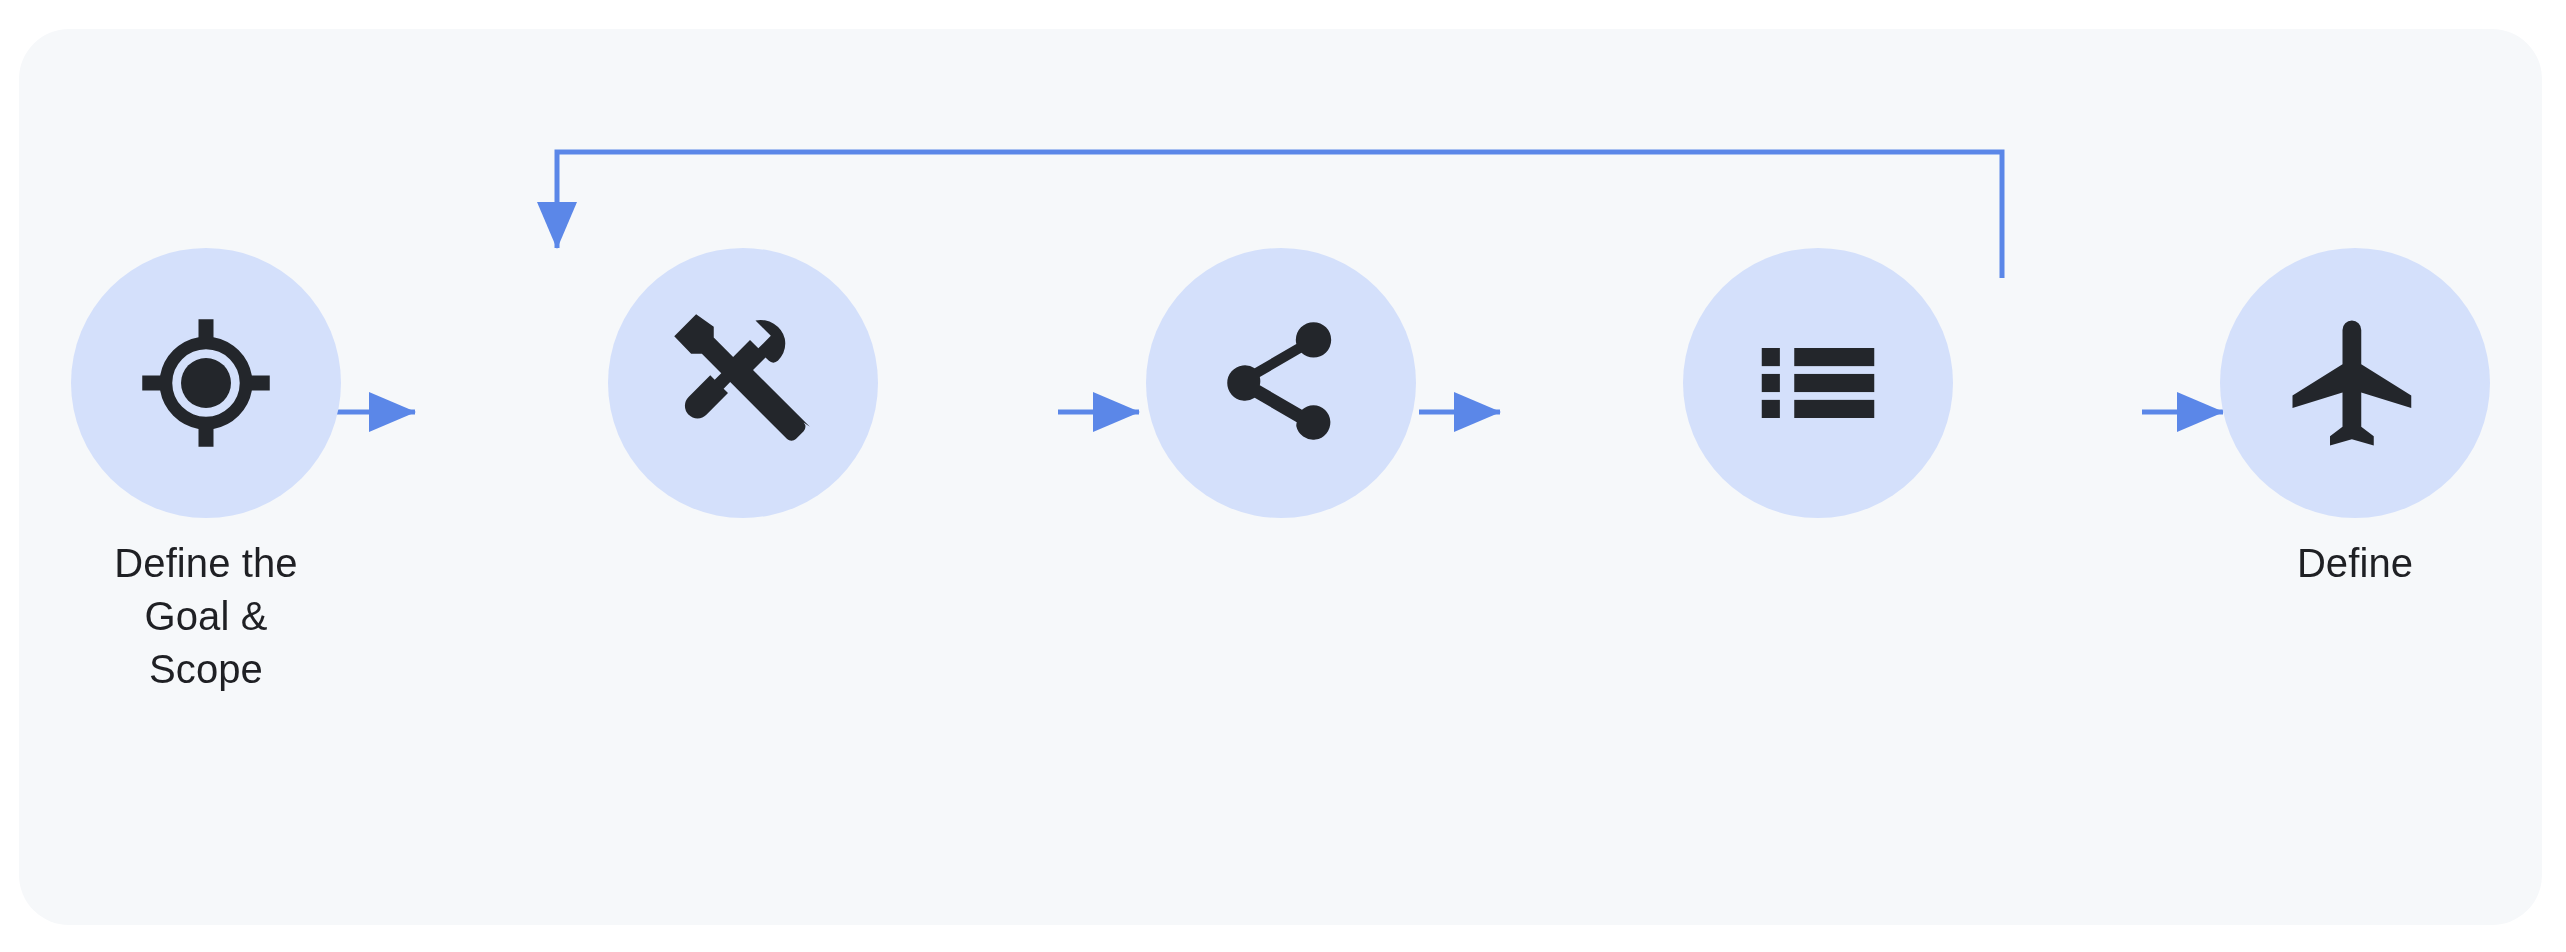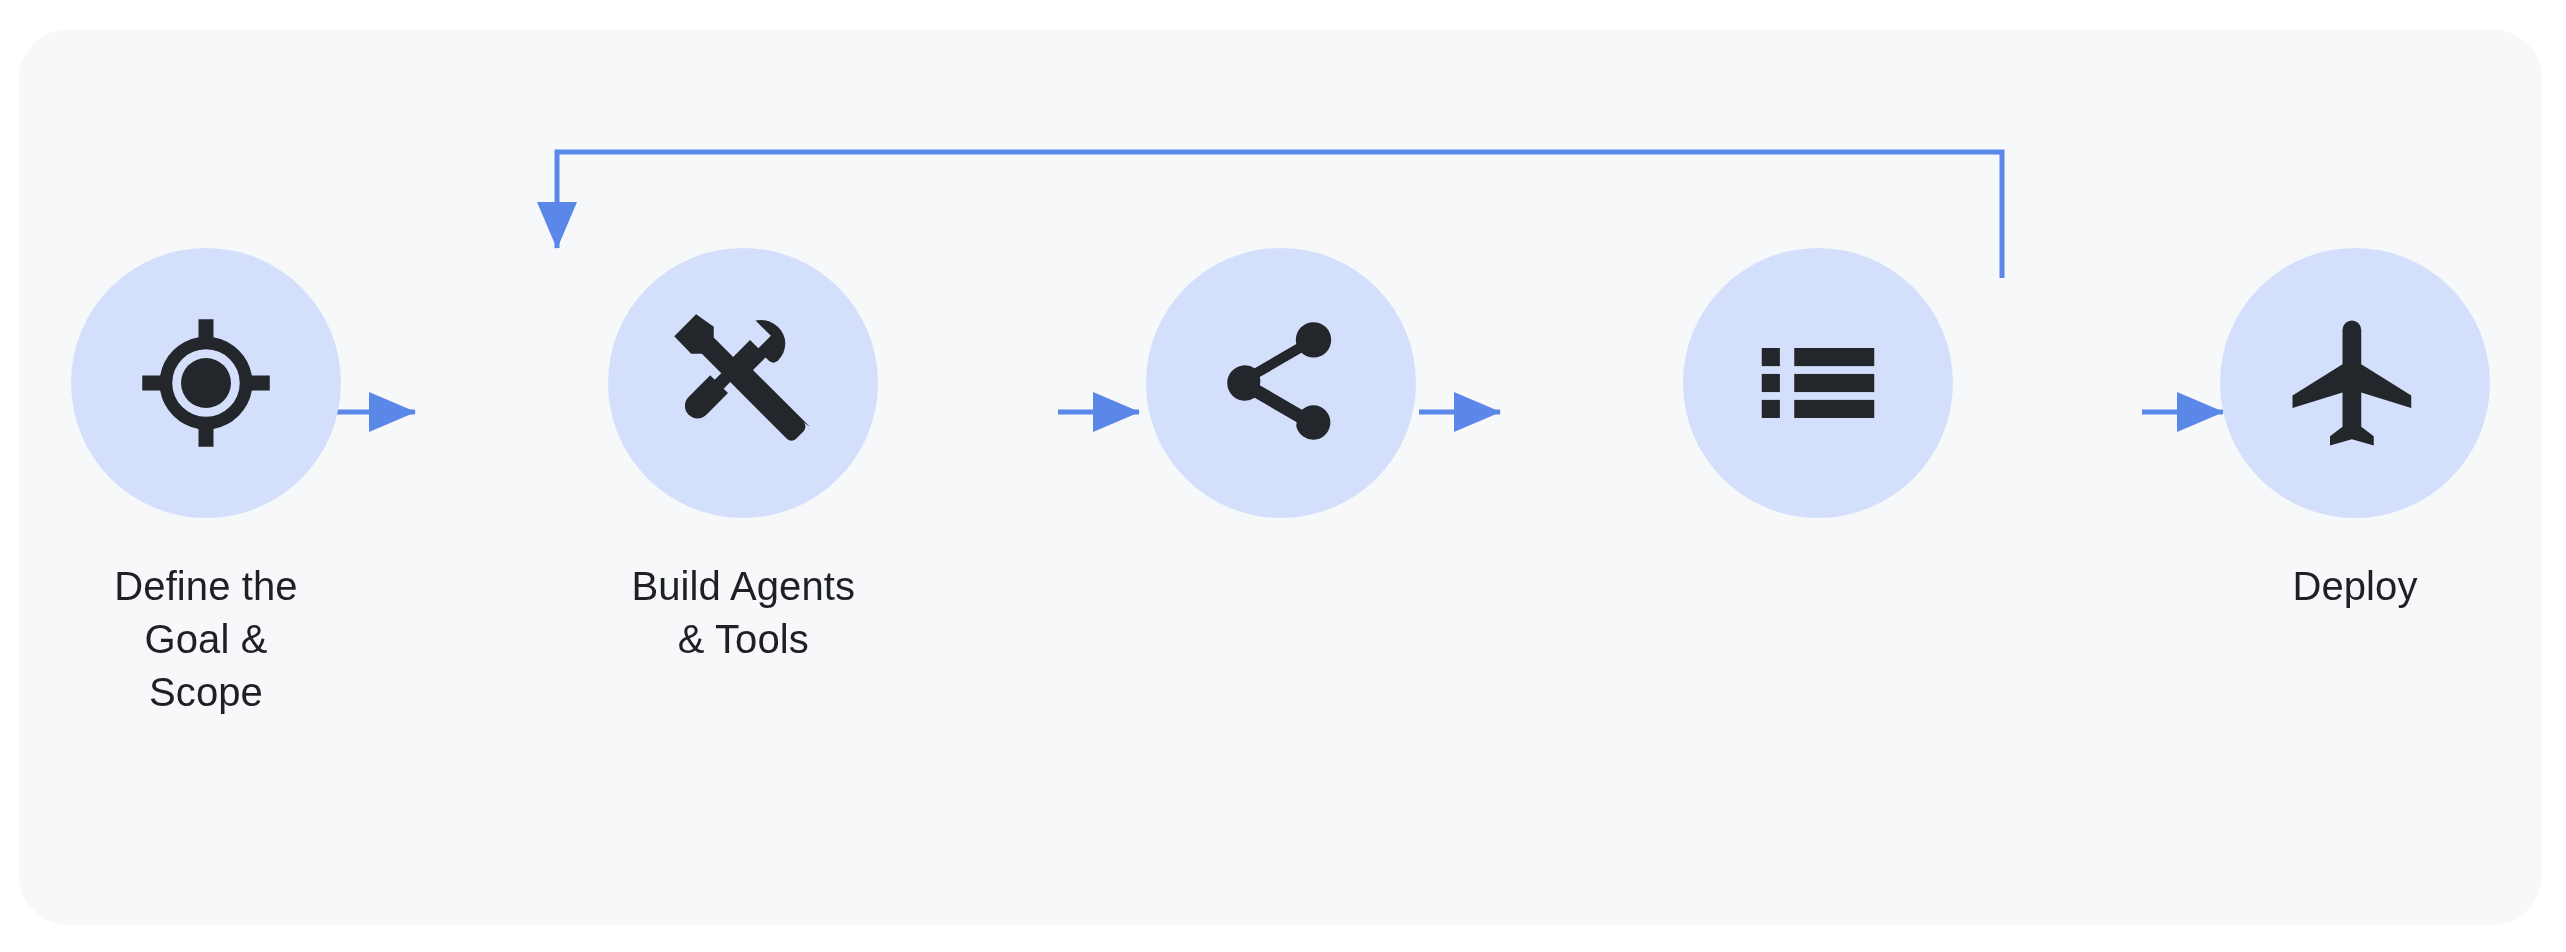--- a/index.html
+++ b/index.html
@@ -78,21 +78,21 @@
     width: 150px;
     height: 150px;
     display: block;
   }
   .step-icon svg { width: 100%; height: 100%; display: block; }
   .step-icon svg path,
   .step-icon svg circle,
   .step-icon svg rect { fill: #23262b; }
 
   .step-label {
-    margin-top: 42px;
+    margin-top: 19px;
     text-align: center;
     font-size: 40px;
     line-height: 1.33;
     color: #1f2024;
     letter-spacing: 0.1px;
     white-space: pre-line;
     font-weight: 400;
   }
 </style>
 </head>
@@ -142,22 +142,20 @@
 
 
     <div class="step">
       <div class="step-circle">
         <span class="step-icon">
           <svg viewBox="0 0 24 24" xmlns="http://www.w3.org/2000/svg">
             <path d="M22.7 19.0 13.6 9.9l2.0-2.0.55.55a1.0 1.0 0 0 0 1.41 0l.02-.02a3.99 3.99 0 0 0 1.11-3.53A4.0 4.0 0 0 0 14.0 2.0l2.45 2.45-2.0 2.0-1.33-1.33-2.7 2.7-3.1-3.1V3.0L4.5 1.0 1.0 4.5l2.7 2.82h1.72l3.1 3.1-1.05 1.05-.71-.7-3.47 3.46a2.0 2.0 0 0 0 0 2.83l.02.02a2.0 2.0 0 0 0 2.83 0l3.46-3.47-.7-.71 1.05-1.05 9.1 9.1a1.0 1.0 0 0 0 1.41 0l1.24-1.24a1.0 1.0 0 0 0 0-1.41z"></path>
           </svg>
         </span>
       </div>
-      <div class="step-label">Build Agents
-&amp; Tools</div>
     </div>
 
     <div class="step">
       <div class="step-circle">
         <span class="step-icon">
           <svg viewBox="0 0 24 24" xmlns="http://www.w3.org/2000/svg">
             <path d="M17.2 15.55c-.72 0-1.36.28-1.85.73l-6.74-3.92c.05-.21.08-.43.08-.66s-.03-.45-.08-.66l6.66-3.88c.51.48 1.19.77 1.93.77a2.83 2.83 0 1 0-2.83-2.83c0 .23.03.45.08.66L7.79 9.64a2.83 2.83 0 1 0 0 4.72l6.73 3.93c-.05.19-.08.39-.08.6a2.76 2.76 0 1 0 2.76-3.34z"></path>
           </svg>
         </span>
       </div>
@@ -180,17 +178,17 @@
     </div>
 
     <div class="step">
       <div class="step-circle">
         <span class="step-icon">
           <svg viewBox="0 0 24 24" xmlns="http://www.w3.org/2000/svg">
             <path d="M21 16v-2l-8-5V3.5a1.5 1.5 0 0 0-3 0V9l-8 5v2l8-2.5V19l-2 1.5V22l3.5-1 3.5 1v-1.5L13 19v-5.5L21 16z"></path>
           </svg>
         </span>
       </div>
-      <div class="step-label">Deploy</div>
+      <div class="step-label">Define</div>
     </div>
 
   </div>
 </div>
 
 </body></html>

